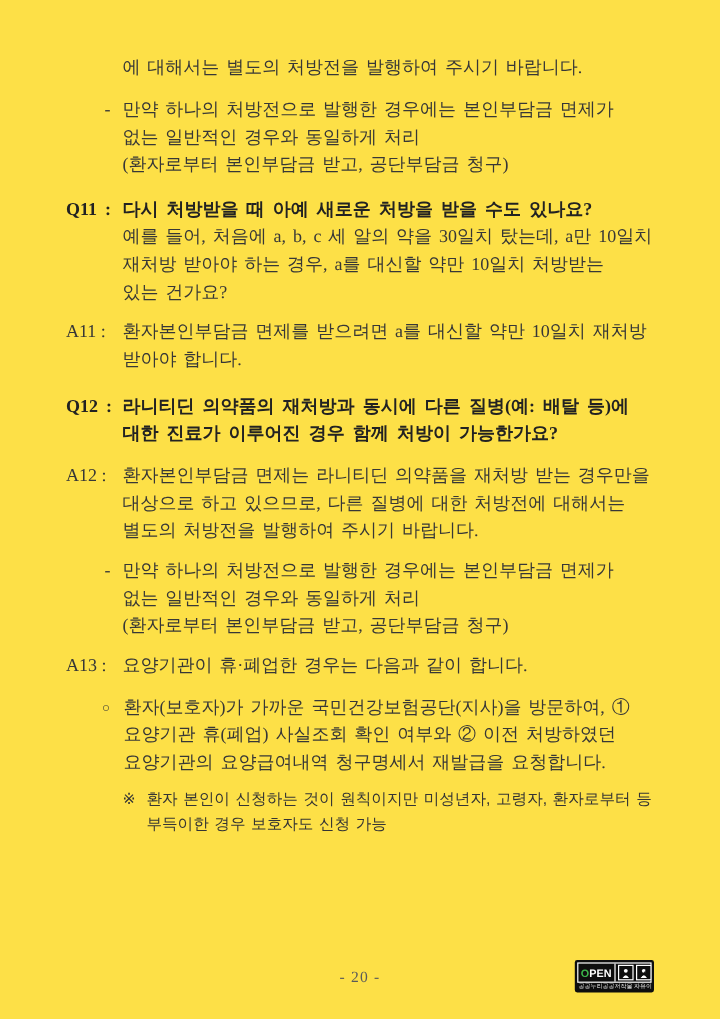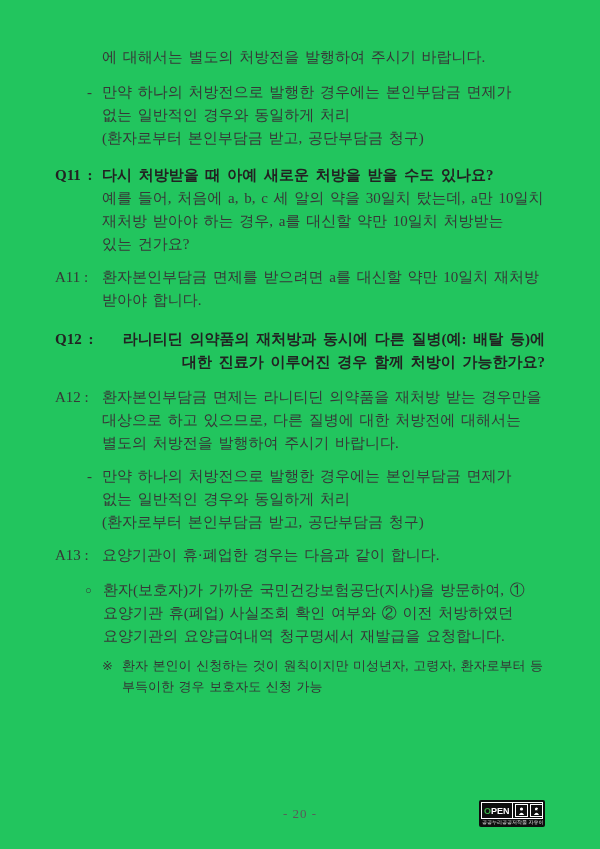--- a/index.html
+++ b/index.html
@@ -1,18 +1,18 @@
 <!DOCTYPE html>
 <html><head>
 <meta charset="utf-8">
 <style>
   html,body { margin:0; padding:0; background:#ffffff; }
   .page {
     position:relative; width:600px; height:849px; overflow:hidden;
-    background:#22c55e;
+    background:#fde047;
     font-family:"Liberation Serif","DejaVu Serif",serif;
     color:#373737; font-size:15px;
   }
   .content { position:absolute; left:55px; top:46px; width:490px; }
   .line { line-height:23px; white-space:nowrap; word-spacing:2px; }
   .bold { font-weight:bold; color:#222222; word-spacing:3px; }
 
   
   .qa { position:relative; padding-left:47px; }
   .qa-label { position:absolute; left:0; top:0; line-height:23px; white-space:nowrap; }
@@ -32,21 +32,21 @@
   
   .noteblk {
     position:relative; margin-left:67px;
     font-family:"Liberation Sans","DejaVu Sans",sans-serif;
     font-size:13px; color:#343434;
   }
   .noteblk .line { line-height:21px; word-spacing:1px; }
   .note-m { position:absolute; left:-20px; top:0; line-height:21px; }
 
   .mt7{margin-top:7px;} .mt10{margin-top:10px;} .mt12{margin-top:12px;}
-  .mt16{margin-top:16px;text-align:right;} .mt30{margin-top:14px;}
+  .mt16{margin-top:16px;} .mt30{margin-top:14px;}
 
   
   .page-number {
     position:absolute; top:806px; left:0; width:100%; text-align:center;
     font-size:13px; color:#5a5a5a; letter-spacing:1px;
     font-family:"Liberation Serif","DejaVu Serif",serif;
   }
   .badge {
     position:absolute; top:800px; right:55px; width:66px;
     background:#0e0e0e; border-radius:2px; padding:2px 2px 1px 2px;

